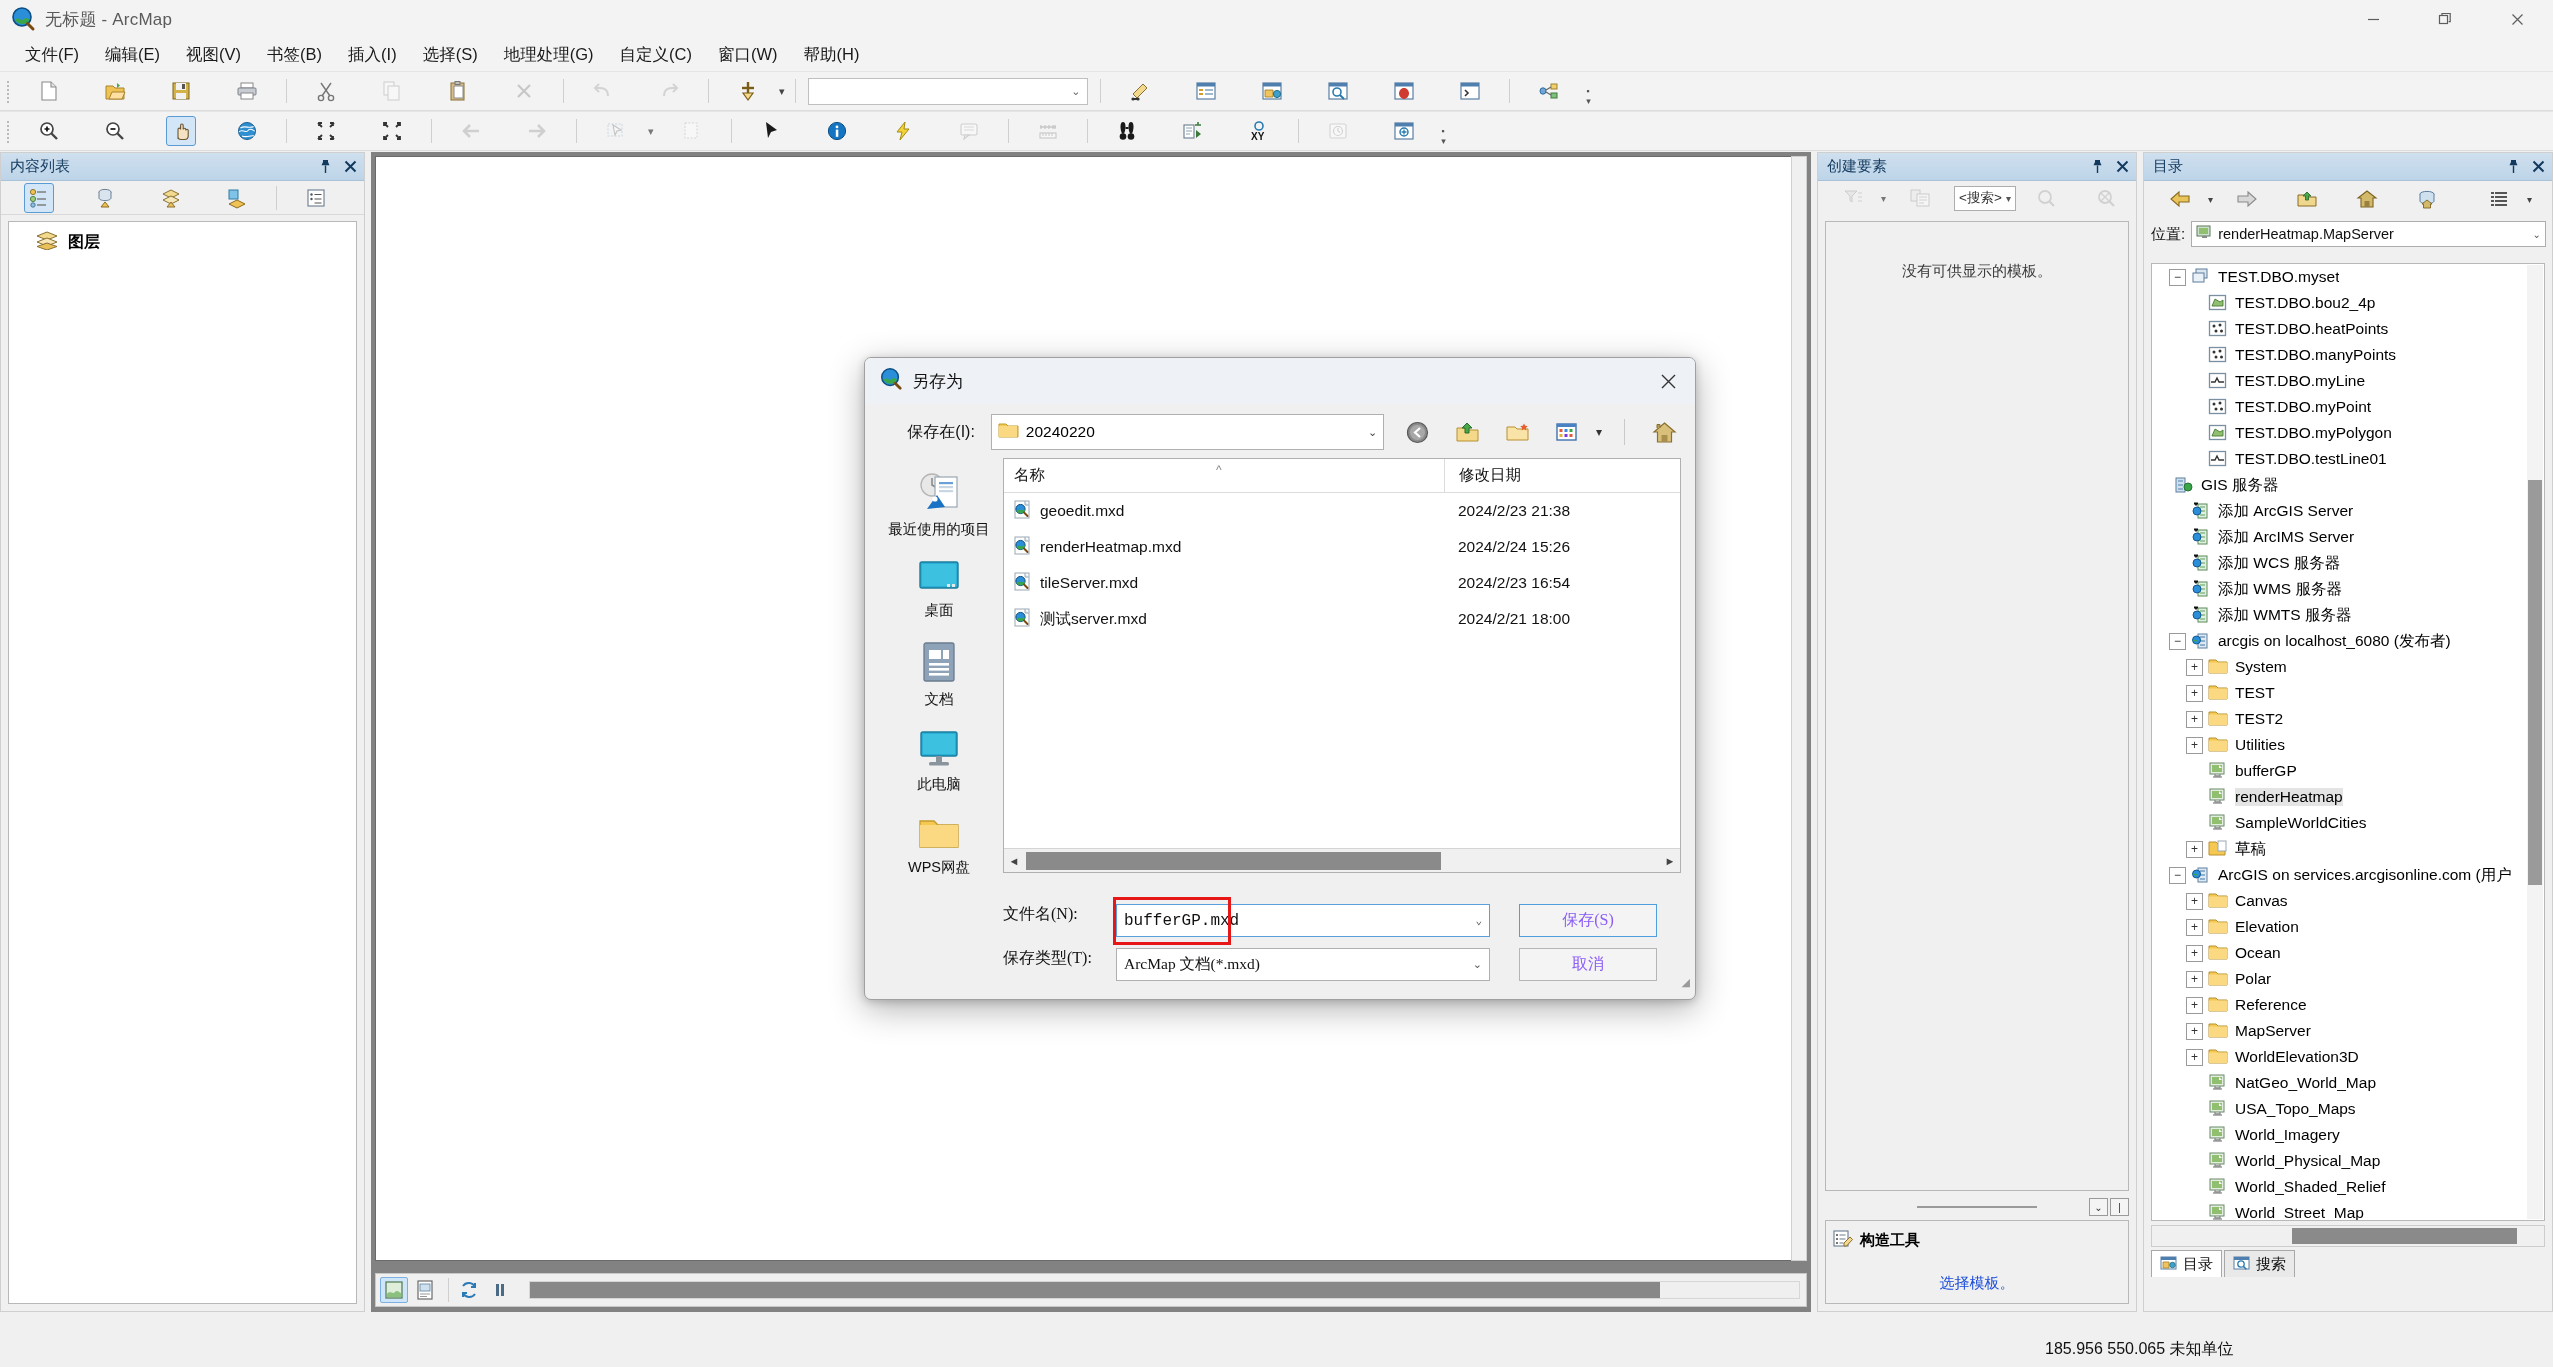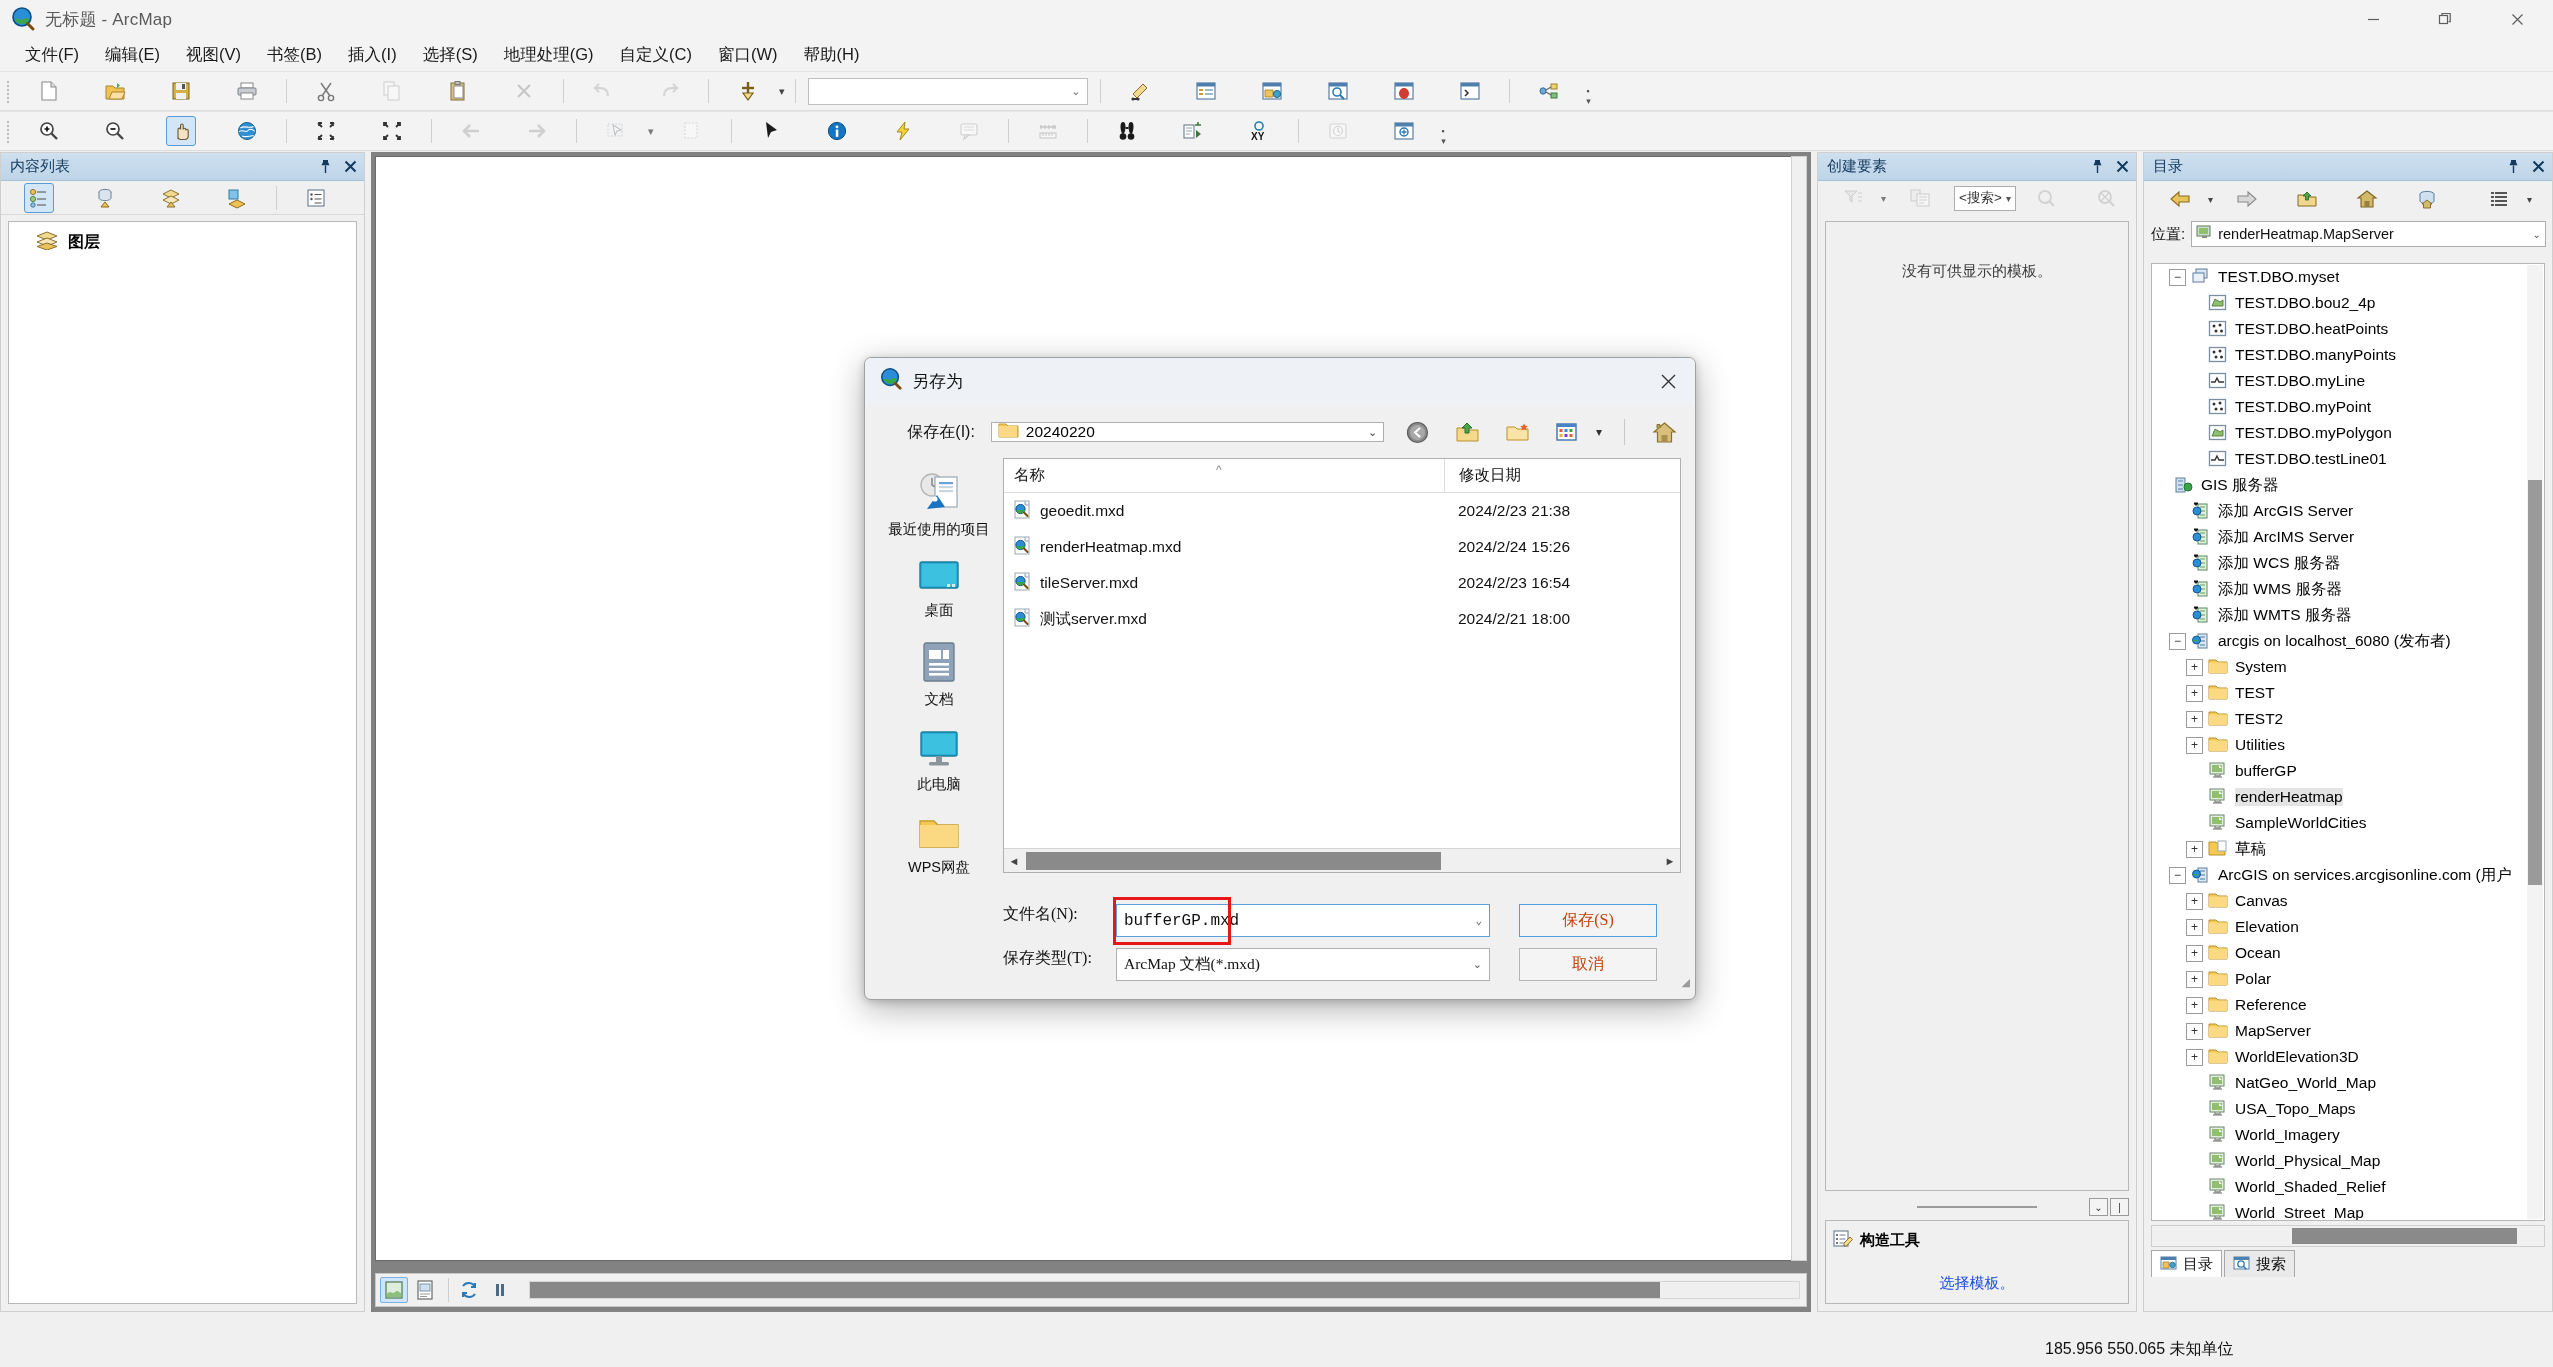--- a/index.html
+++ b/index.html
@@ -159,21 +159,21 @@
   }
   .dlg-head { height:46px; display:flex; align-items:center; padding:0 4px 0 14px;
               background:#eef1f5; }
   .dlg-head .t { margin-left:9px; font-size:17px; color:#111; }
   .dlg-close { margin-left:auto; width:46px; height:44px; display:flex; align-items:center;
                justify-content:center; color:#333; }
   .dlg-body { position:relative; padding:0 14px; }
 
   .row-savein { display:flex; align-items:center; height:48px; gap:16px; margin-top:4px; }
   .lbl-savein { font-size:16px; color:#111; width:96px; text-align:right; }
-  .savein-box { width:394px; height:20px; background:#fff; border:1px solid #b0b0b0;
+  .savein-box { width:394px; height:36px; background:#fff; border:1px solid #b0b0b0;
                 display:flex; align-items:center; gap:7px; padding:0 6px; font-size:15.5px; }
   .savein-box .arr { margin-left:auto; color:#444; font-size:11px; }
   .dbtn { width:34px; height:34px; display:flex; align-items:center; justify-content:center;
           border:1px solid transparent; border-radius:3px; }
 
   .dlg-main { display:flex; margin-top:2px; }
   .places { width:120px; padding-top:8px; }
   .place { display:flex; flex-direction:column; align-items:center; gap:3px; margin-bottom:11px;
            padding:4px 2px; border:1px solid transparent; }
   .place .plbl { font-size:14.5px; color:#111; }
@@ -199,21 +199,21 @@
   .brow .blbl { width:104px; font-size:16px; color:#111; font-family:"Liberation Serif",serif; }
   .bfield { width:374px; height:33px; background:#fff; border:1px solid #5aa0dc;
             display:flex; align-items:center; padding:0 7px; font-size:16px;
             font-family:"Liberation Mono","DejaVu Sans Mono",monospace; color:#111; position:relative;}
   .bfield.plain { border-color:#b0b0b0; font-family:"Liberation Serif",serif; font-size:15.5px; }
   .bfield .arr { margin-left:auto; color:#555; font-size:11px; }
   .hl-box { position:absolute; left:-4px; top:-8px; width:118px; height:48px;
             border:3px solid #e81717; pointer-events:none; }
   .bbtn { width:138px; height:33px; background:#f4f4f4; border:1px solid #b5b5b5;
           display:flex; align-items:center; justify-content:center; font-size:16px;
-          color:#c2410c; font-family:"Liberation Serif",serif; margin-left:20px; }
+          color:#8b5cf6; font-family:"Liberation Serif",serif; margin-left:20px; }
   .bbtn.primary { border-color:#4f9fe0; }
   .dlg-grip { position:absolute; right:5px; bottom:3px; font-size:11px; color:#9a9a9a; }
 </style>
 </head>
 <body>
 
 <div class="app">
 
   <div class="titlebar">
     <span class="tb-icon">

